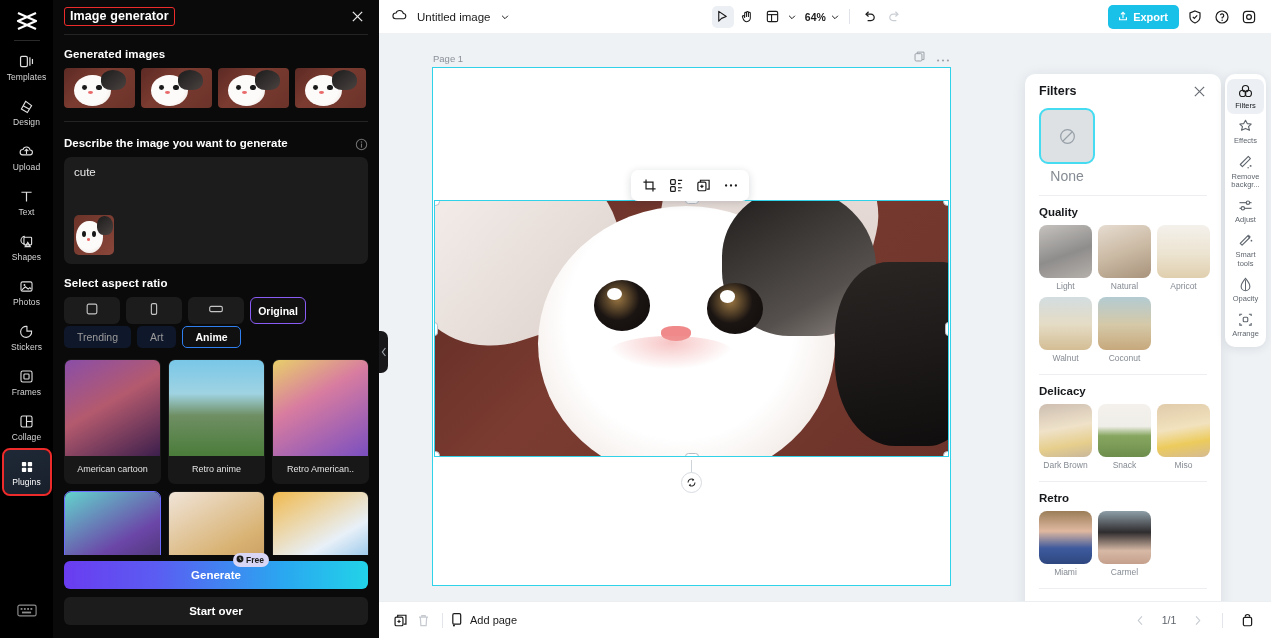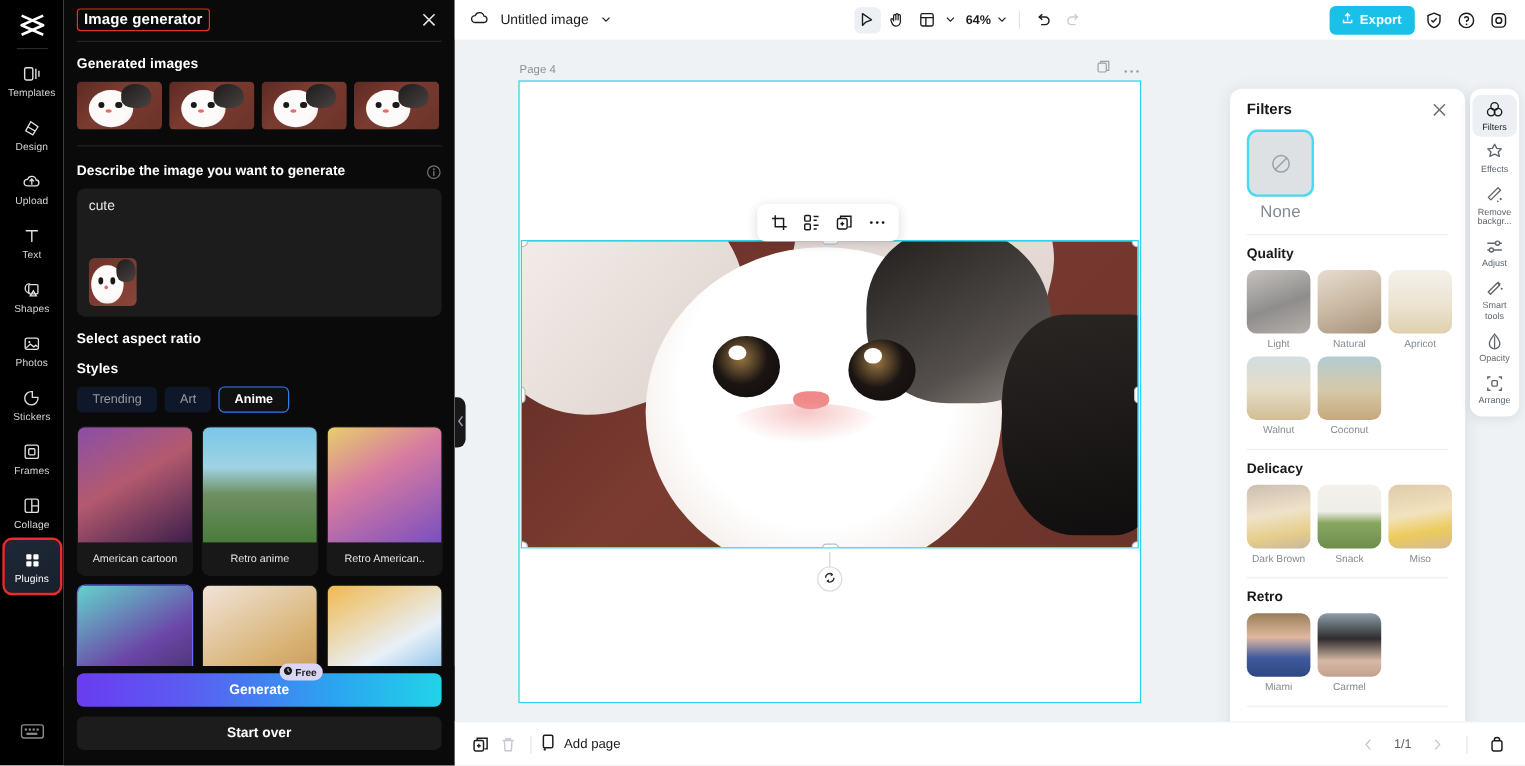--- a/index.html
+++ b/index.html
@@ -378,22 +378,41 @@
             <div class="cat-face" style="left:6%;top:14%;width:66%;height:82%;background:radial-gradient(circle at 45% 40%, #fdfbfa 62%, #e2d7d1 100%);"></div>
             <div class="cat-face" style="left:58%;top:2%;width:40%;height:48%;background:linear-gradient(140deg,#1c1c1c,#4a4240);border-radius:45% 50% 40% 40%;"></div>
             <div class="cat-face" style="left:20%;top:40%;width:11%;height:16%;background:#181818;"></div>
             <div class="cat-face" style="left:44%;top:40%;width:11%;height:16%;background:#181818;"></div>
             <div class="cat-face" style="left:32%;top:58%;width:9%;height:8%;background:#e86a6a;"></div>
           </div>
         </div>
       </div>
 
       <div class="sec-title">Select aspect ratio</div>
-
-      <div class="sec-title">Styles</div>
+      <div class="ratio-row">
+        <div class="ratio-btn">
+          <span><svg width="14" height="14" viewBox="0 0 16 16">
+                <rect x="2.5" y="2.5" width="11" height="11" rx="1.8" stroke="#c4c4c4" stroke-width="1.3" fill="none"></rect>
+              </svg></span>
+        </div>
+        <div class="ratio-btn">
+          <span><svg width="14" height="14" viewBox="0 0 16 16">
+                <rect x="5" y="1.8" width="6" height="12.4" rx="1.6" stroke="#c4c4c4" stroke-width="1.3" fill="none"></rect>
+              </svg></span>
+        </div>
+        <div class="ratio-btn">
+          <span><svg width="16" height="14" viewBox="0 0 18 16">
+                <rect x="1.8" y="5" width="14.4" height="6" rx="1.6" stroke="#c4c4c4" stroke-width="1.3" fill="none"></rect>
+              </svg></span>
+        </div>
+        <div class="ratio-btn sel">
+          <span class="lblo">Original</span>
+        </div>
+      </div>
+
       <div class="chip-row">
         <div class="chip">Trending</div>
         <div class="chip">Art</div>
         <div class="chip sel">Anime</div>
       </div>
 
       <div class="style-grid">
         <div class="style-card">
           <div class="style-img" style="background:linear-gradient(150deg,#8a4ea8 0%,#b45a6e 45%,#3c1f4c 100%);"></div>
           <div class="style-name">American cartoon</div>
@@ -532,21 +551,21 @@
     <div class="stage">
 
       <div class="collapse-handle">
         <span><svg width="6" height="10" viewBox="0 0 6 10">
               <path d="M4.4 1 L1.4 5 L4.4 9" stroke="#9aa0a8" stroke-width="1.2" fill="none"></path>
             </svg></span>
       </div>
 
       <div class="page-wrap">
         <div class="page-head">
-          <span class="page-label">Page 4</span>
+          <span class="page-label">Page 1</span>
           <span class="page-head-right">
             <span>
               <svg width="13" height="13" viewBox="0 0 16 16">
                   <rect x="2.5" y="4.5" width="8.5" height="9" rx="1.4" stroke="#9aa0a8" stroke-width="1.2" fill="none"></rect>
                   <path d="M5.2 4.5 V2.6 h8.3 v9.2 h-2.4" stroke="#9aa0a8" stroke-width="1.2" fill="none"></path>
                 </svg>
             </span>
             <span>
               <svg width="14" height="5" viewBox="0 0 16 5">
                   <circle cx="2.4" cy="2.5" r="1.2" fill="#9aa0a8"></circle>

